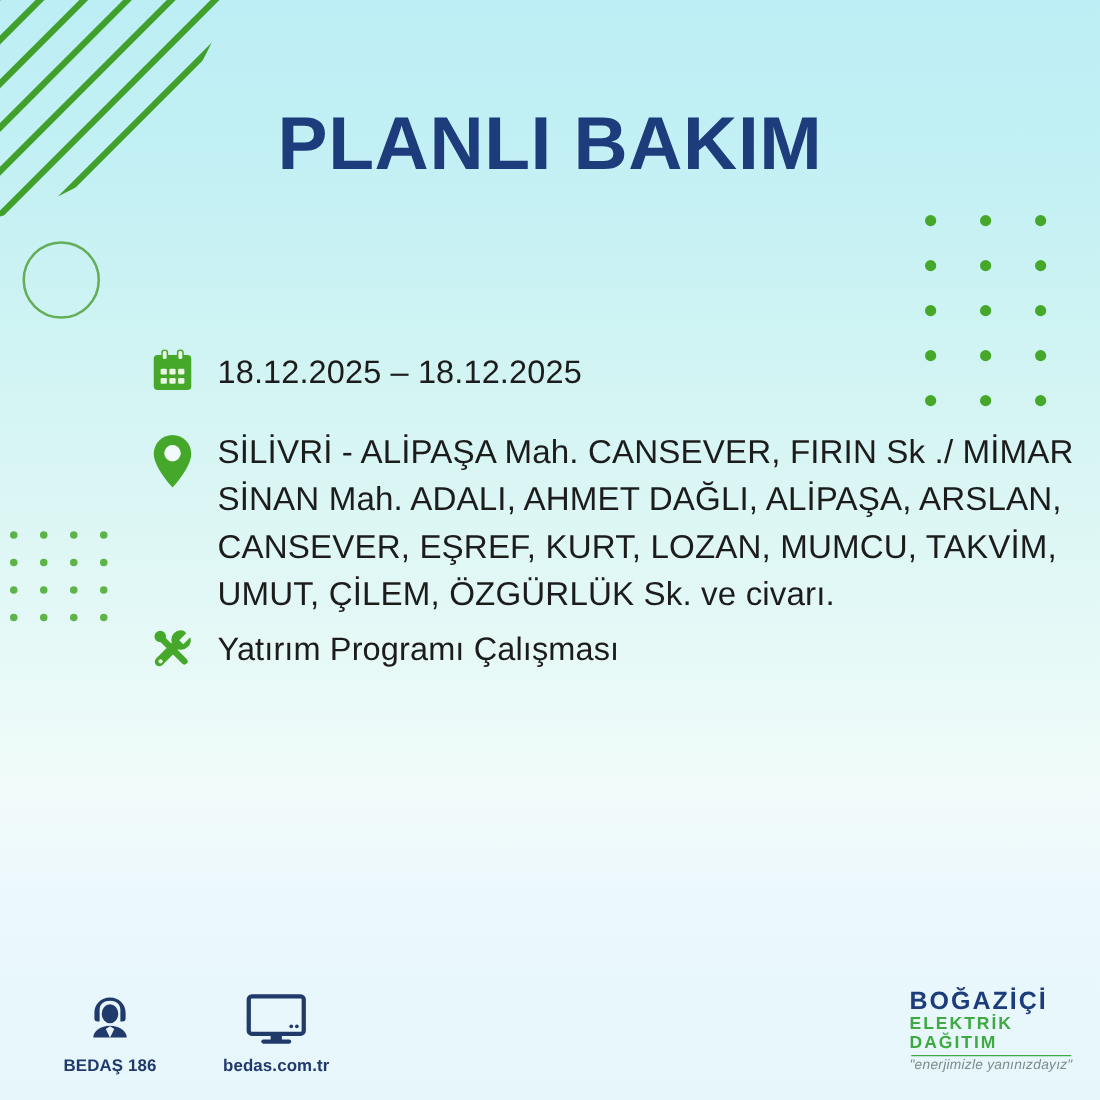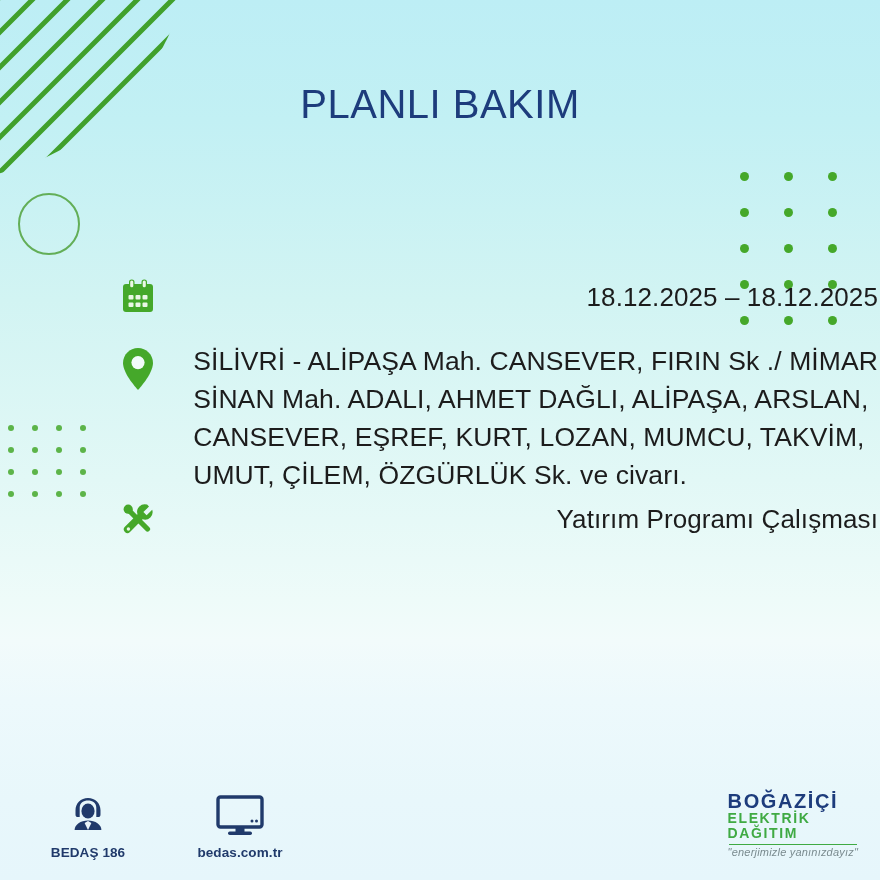--- a/index.html
+++ b/index.html
@@ -84,22 +84,22 @@
 
   
   .title-wrap {
     position: absolute;
     top: 84px;
     left: 0;
     width: 880px;
     text-align: center;
   }
   .title-main {
-    font-size: 40px;
-    font-weight: 400;
+    font-size: 60px;
+    font-weight: 700;
     letter-spacing: .5px;
     color: #1d3c7c;
     line-height: 1.02;
     white-space: nowrap;
   }
   .title-sub {
     margin-top: 2px;
     font-size: 43px;
     font-weight: 400;
     letter-spacing: .8px;
@@ -112,21 +112,20 @@
   .info {
     position: absolute;
     left: 118px;
     top: 272px;
     width: 760px;
   }
   .row {
     display: flex;
     align-items: flex-start;
     margin-bottom: 18px;
-    justify-content: space-between;
   }
   .row .ico {
     flex: 0 0 56px;
     height: 50px;
     display: flex;
     align-items: center;
     justify-content: flex-start;
   }
   .row .txt {
     font-size: 26px;
@@ -145,21 +144,21 @@
   }
   .addr-line { white-space: nowrap; }
 
   
   .footer {
     position: absolute;
     left: 40px;
     bottom: 20px;
     display: flex;
     align-items: flex-end;
-    gap: 56px;
+    gap: 37px;
   }
   .fitem {
     width: 96px;
     text-align: center;
     color: #203a6b;
   }
   .fitem .fico {
     height: 52px;
     display: flex;
     align-items: flex-end;

